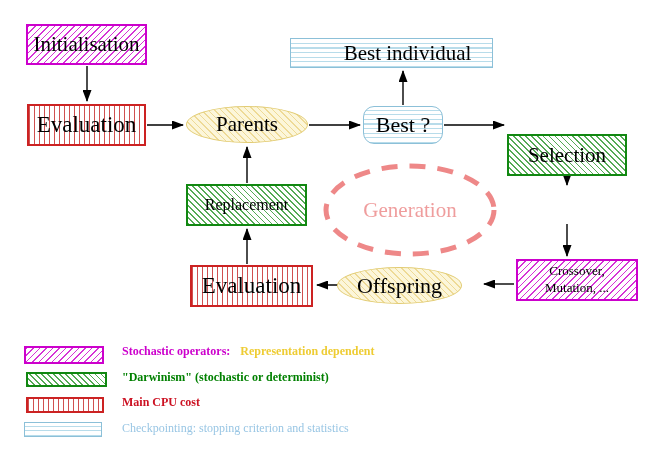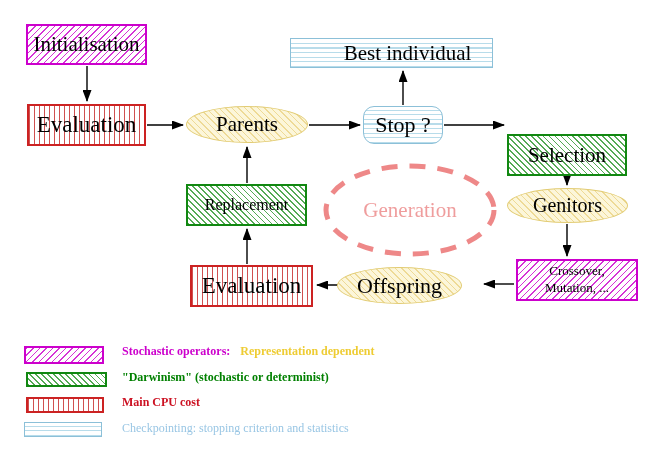--- a/index.html
+++ b/index.html
@@ -97,30 +97,27 @@
 
   <div class="node n-parents ellipse-yellow">
     <span>Parents</span>
   </div>
 
   <div class="node n-best stripe-cyan">
     <span>Best individual</span>
   </div>
 
   <div class="node n-stop stripe-cyan">
-    <span>Stop ?</span>
+    <span>Best ?</span>
   </div>
 
   <div class="node n-selection hatch-green">
     <span>Selection</span>
   </div>
 
-  <div class="node n-genitors ellipse-yellow">
-    <span>Genitors</span>
-  </div>
 
   <div class="node n-crossover hatch-magenta">
     <div>Crossover,</div>
     <div>Mutation, ...</div>
   </div>
 
   <div class="node n-replacement hatch-green">
     <span>Replacement</span>
   </div>
 

